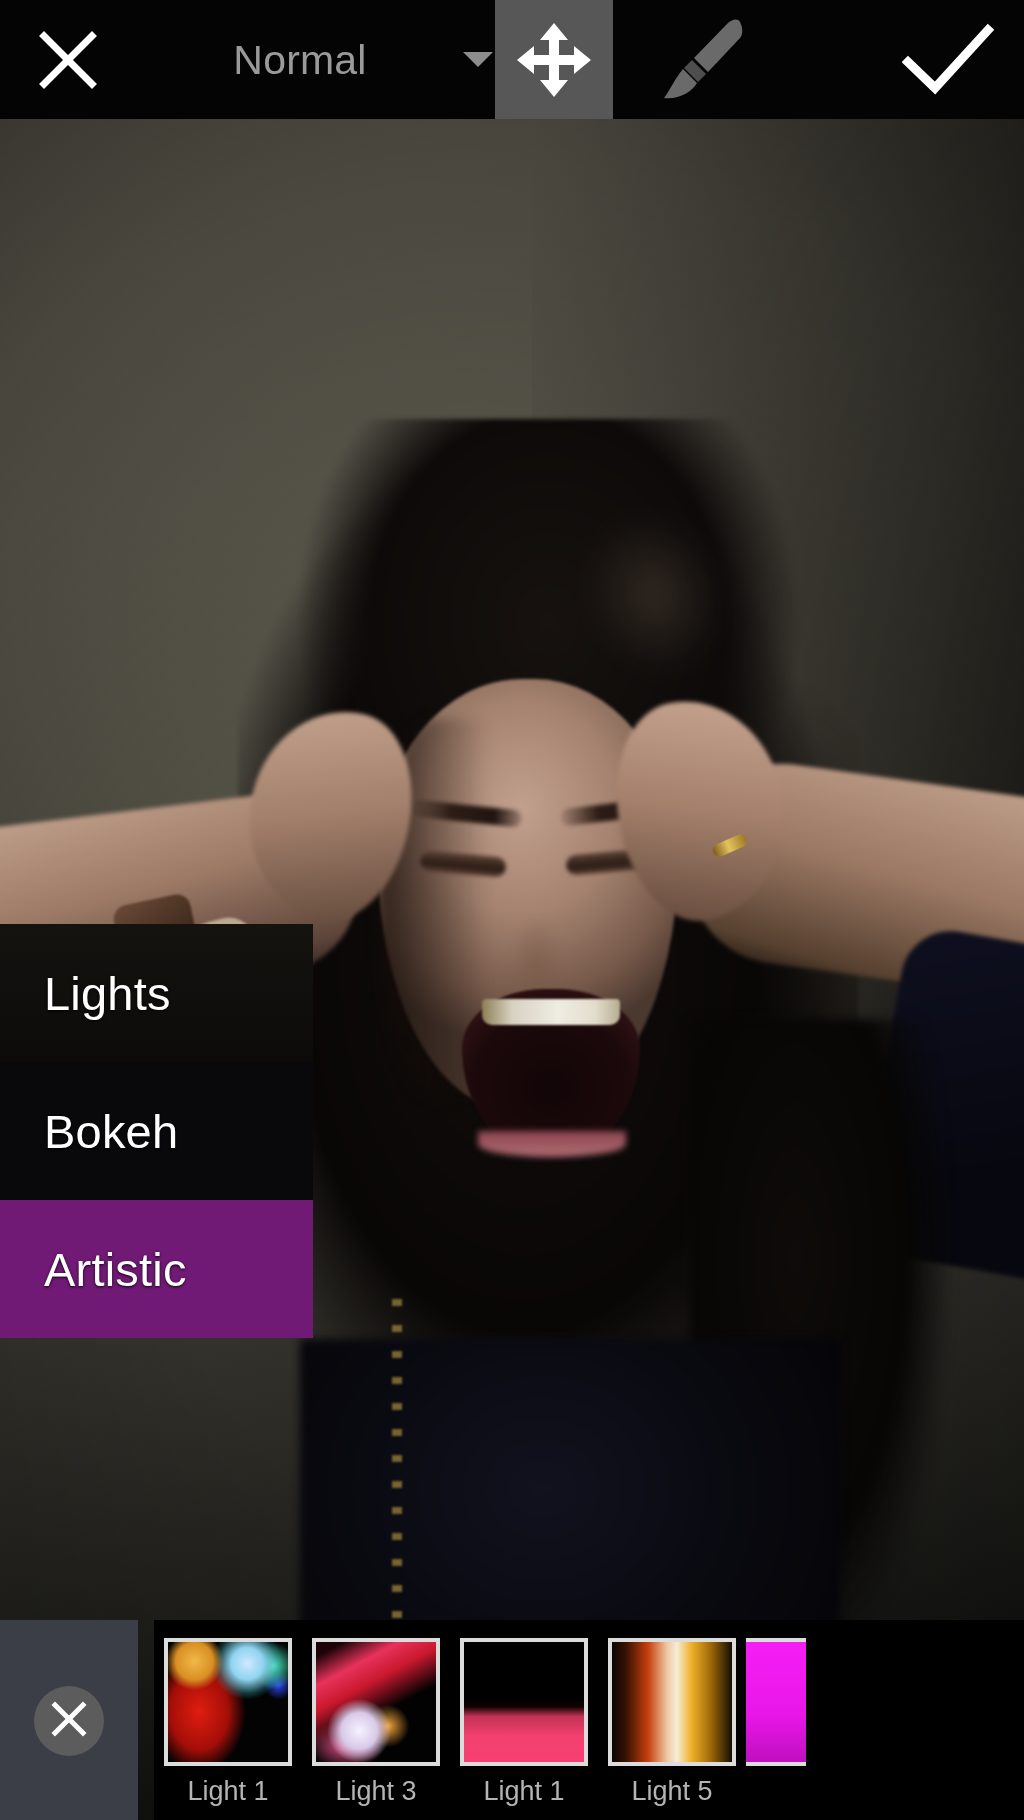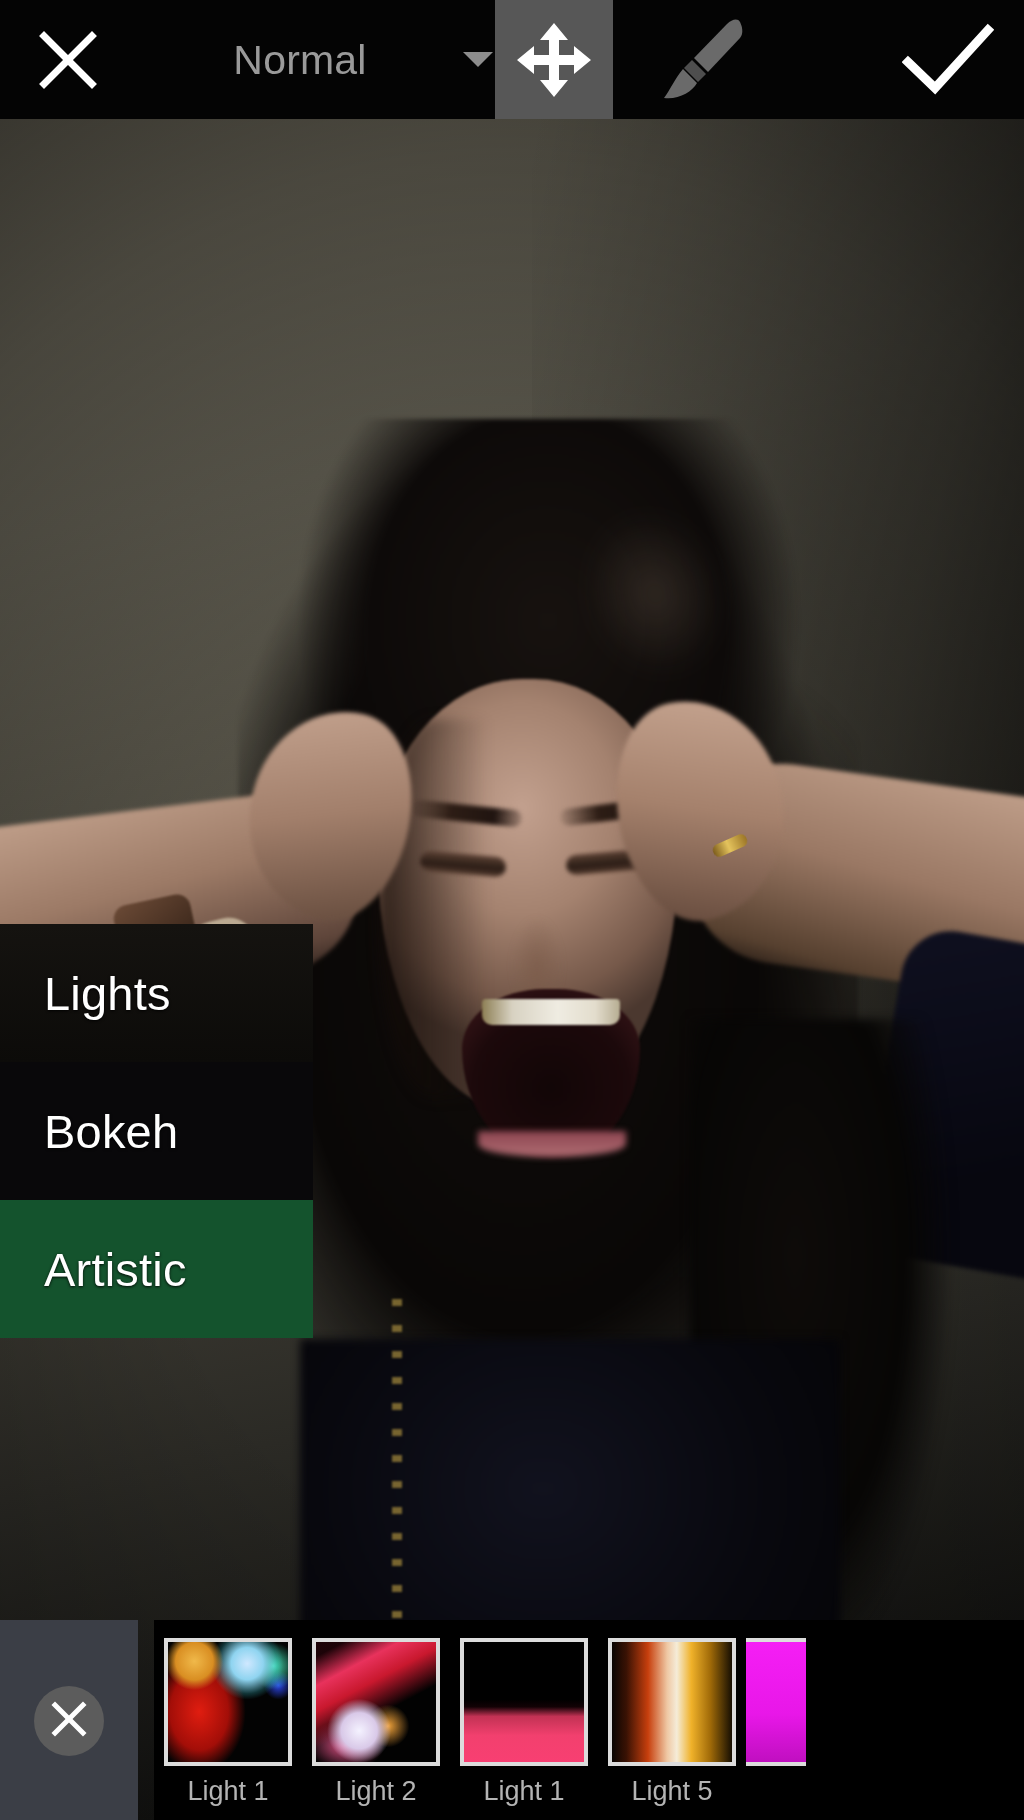--- a/index.html
+++ b/index.html
@@ -203,21 +203,21 @@
     border-top:7px solid var(--accent);
     border-bottom:7px solid var(--accent);
     border-right:7px solid var(--accent);
     border-left:7px solid var(--accent);
     width:313px;
   }
   .cat-item.selected .cat-label{ padding-left:37px; }
   .cat-item.i0{ background:linear-gradient(180deg,#151310 0%,#0c0b09 100%); }
   .cat-item.i2{ background:#09080a; }
   .cat-item.i3{ background:#0a0909; }
-  .cat-item.i4{ background:#14532d; }
+  .cat-item.i4{ background:#701a75; }
 
   
   .bottombar{
     position:absolute; left:0; bottom:0; width:1024px; height:200px; z-index:35;
   }
   .bb-leftpanel{
     position:absolute; left:0; top:0; width:138px; height:200px;
     background:#3b3e46;
   }
   .bb-close{
@@ -368,21 +368,21 @@
       </div>
     </div>
 
     <div class="bb-strip">
       <div class="thumb-cell">
         <div class="thumb-img t1"></div>
         <div class="thumb-label">Light 1</div>
       </div>
       <div class="thumb-cell">
         <div class="thumb-img t2"></div>
-        <div class="thumb-label">Light 2</div>
+        <div class="thumb-label">Light 3</div>
       </div>
       <div class="thumb-cell">
         <div class="thumb-img t4"></div>
         <div class="thumb-label">Light 1</div>
       </div>
       <div class="thumb-cell">
         <div class="thumb-img t5"></div>
         <div class="thumb-label">Light 5</div>
       </div>
       <div class="thumb-cell partial">

